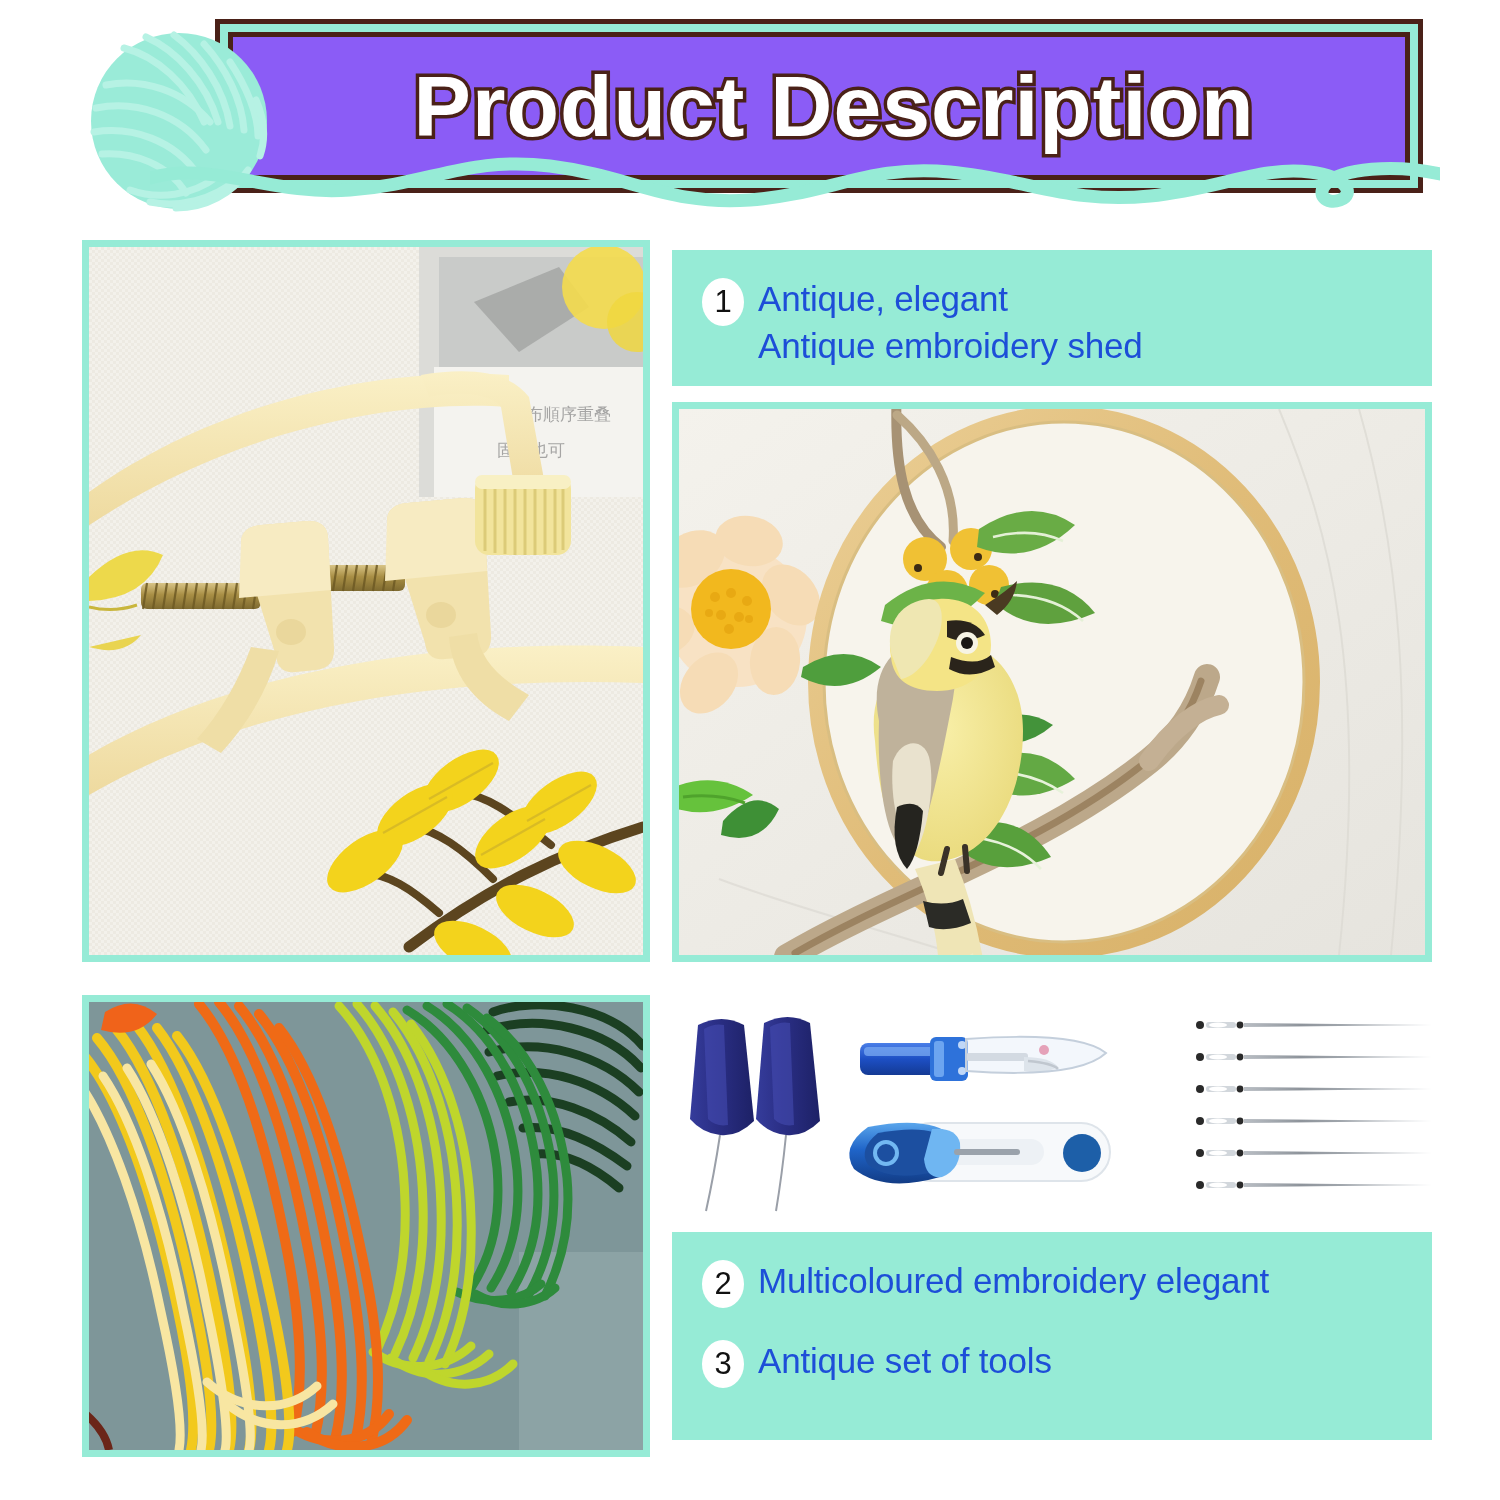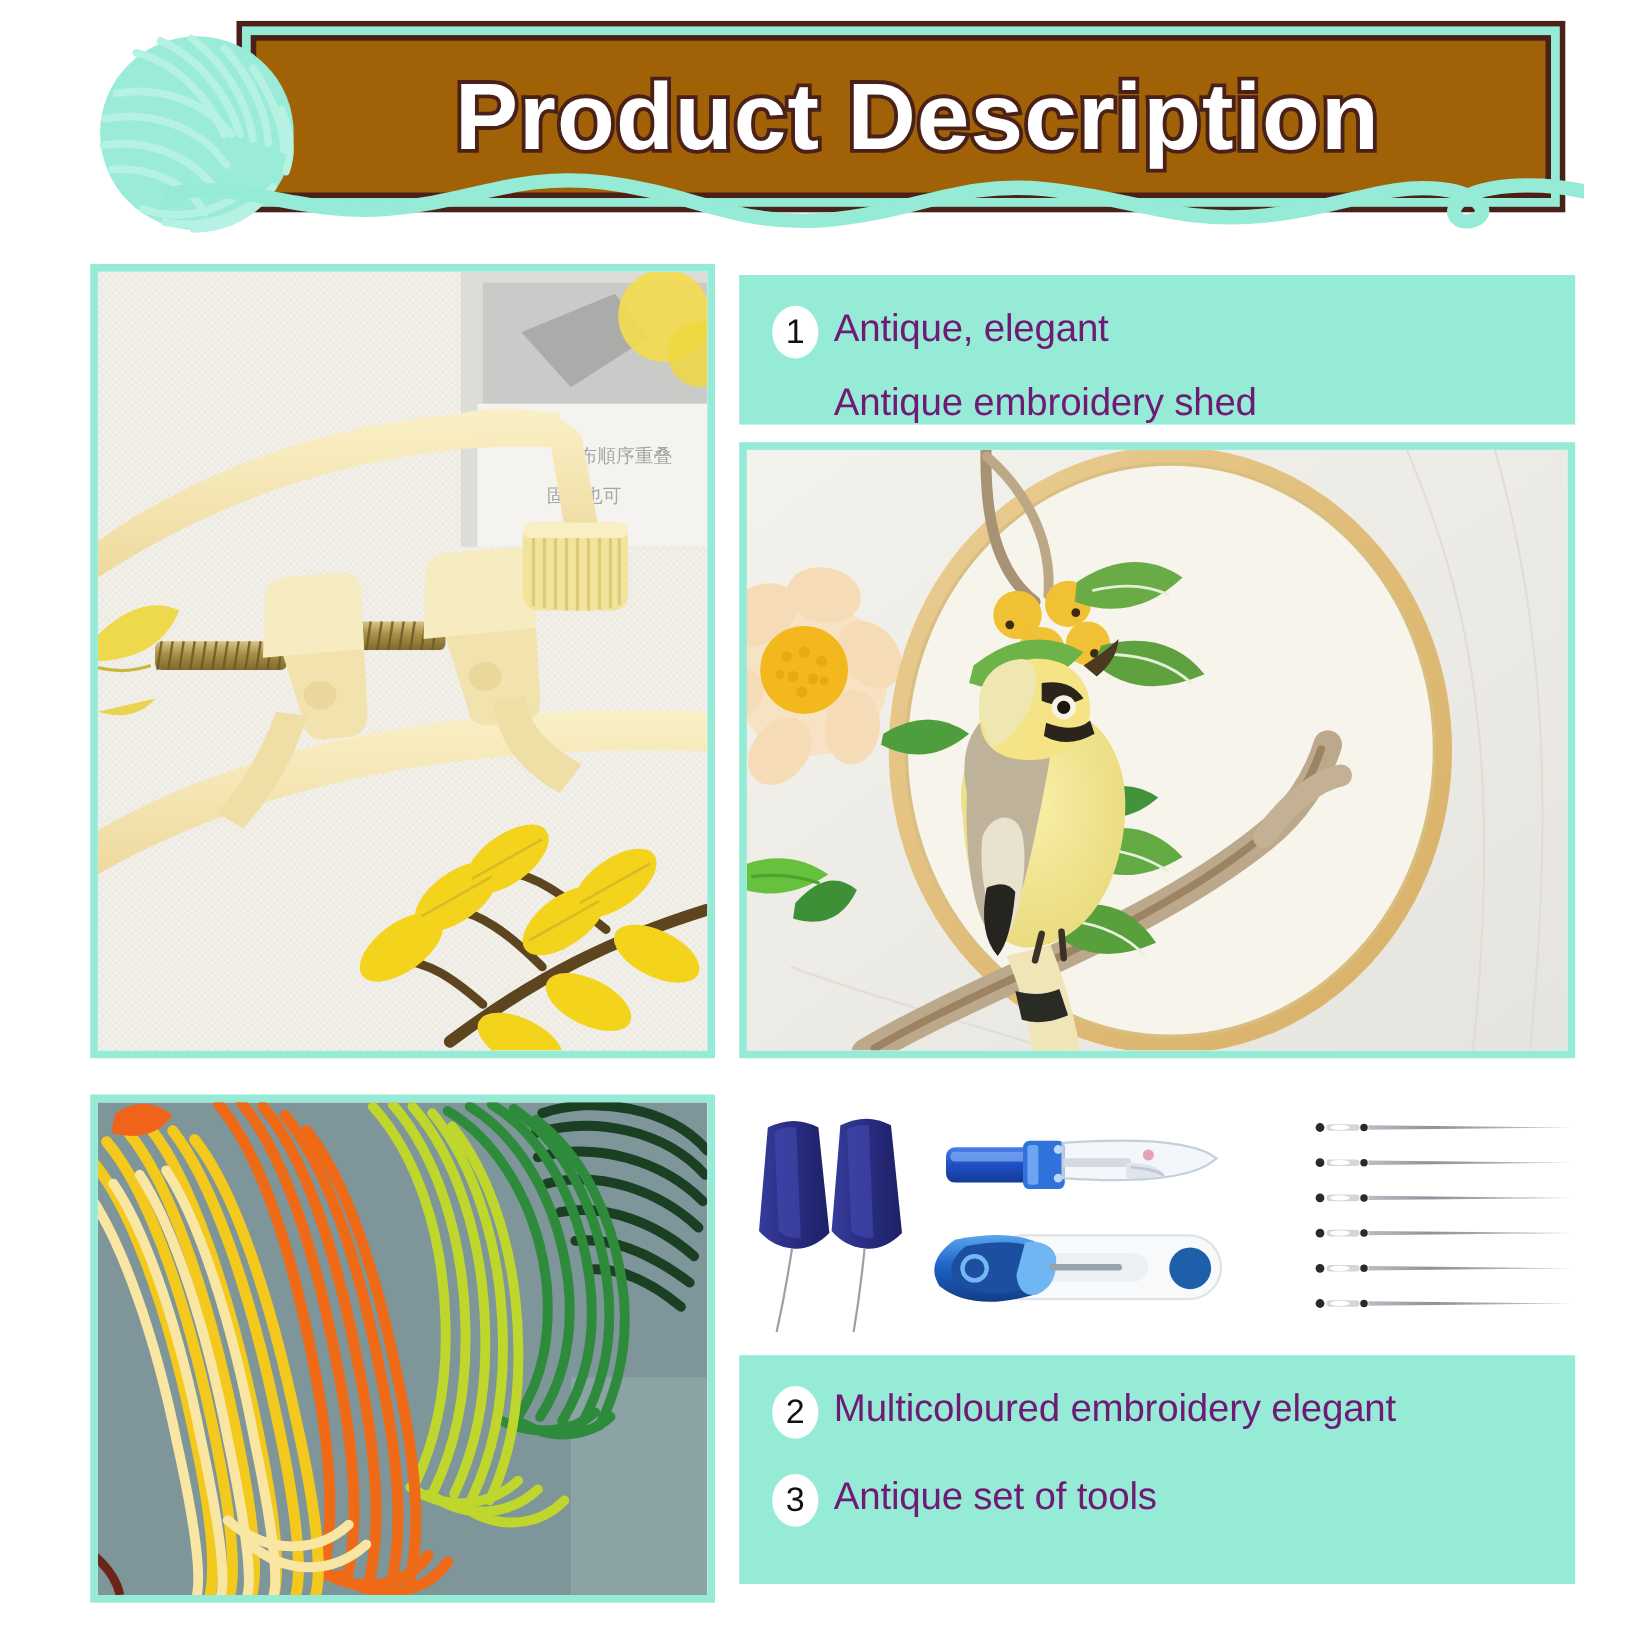--- a/index.html
+++ b/index.html
@@ -20,21 +20,21 @@
     position: absolute;
     left: 0; top: 0;
     width: 1500px;
     height: 220px;
   }
   .banner-frame {
     position: absolute;
     left: 228px; top: 32px;
     width: 1182px;
     height: 148px;
-    background: #a16207;
+    background: #8b5cf6;
     border: 5px solid #4A2118;
     box-shadow: 0 0 0 8px #96EBD6, 0 0 0 13px #4A2118;
     box-sizing: border-box;
     display: flex;
     align-items: center;
     justify-content: center;
   }
   .banner-title {
     font-size: 86px;
     font-weight: bold;
@@ -105,25 +105,25 @@
     font-size: 31px;
     font-weight: normal;
     display: flex;
     align-items: center;
     justify-content: center;
     margin-right: 14px;
     margin-top: 2px;
   }
   .feature-lines {
     font-size: 35px;
-    color: #701a75;
+    color: #1d4ed8;
     line-height: 1.33;
     letter-spacing: -0.2px;
   }
-  .feature-lines .line2 { display: block; margin-top: 20px; }
+  .feature-lines .line2 { display: block; }
 
   
   #tools-svg { width: 760px; height: 222px; display: block; }
 </style>
 </head>
 <body>
 
 <div id="header-banner">
 
   <div class="banner-frame">

